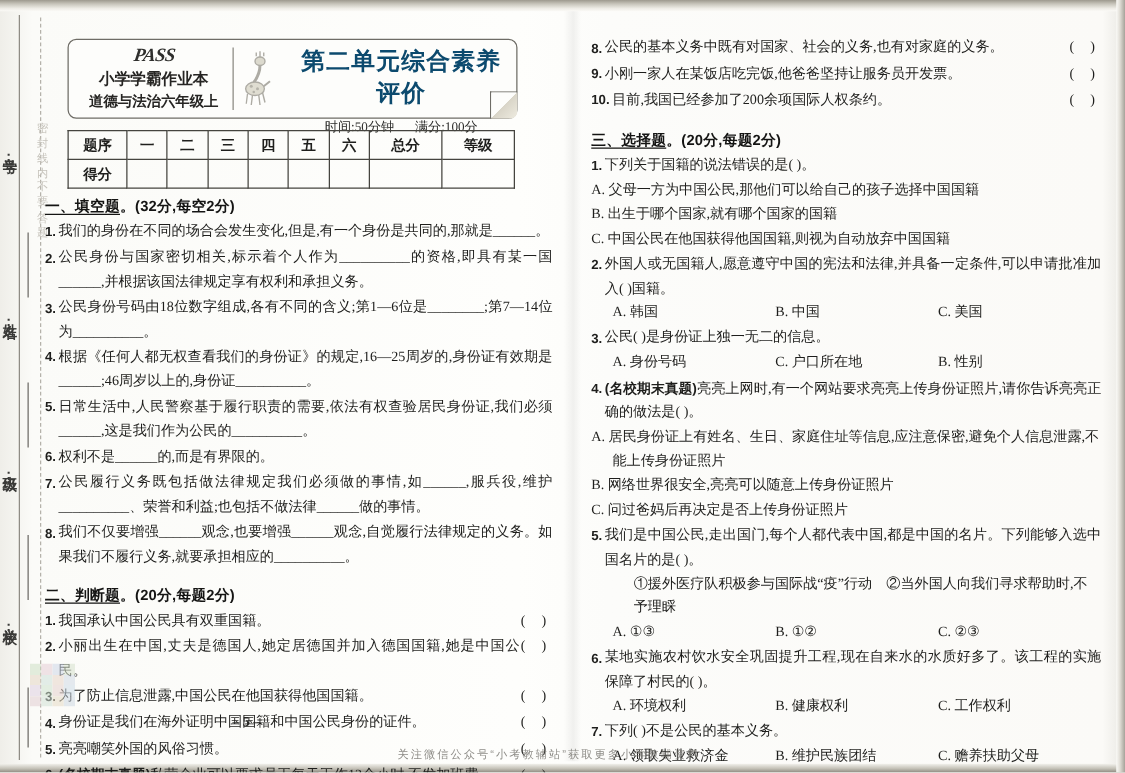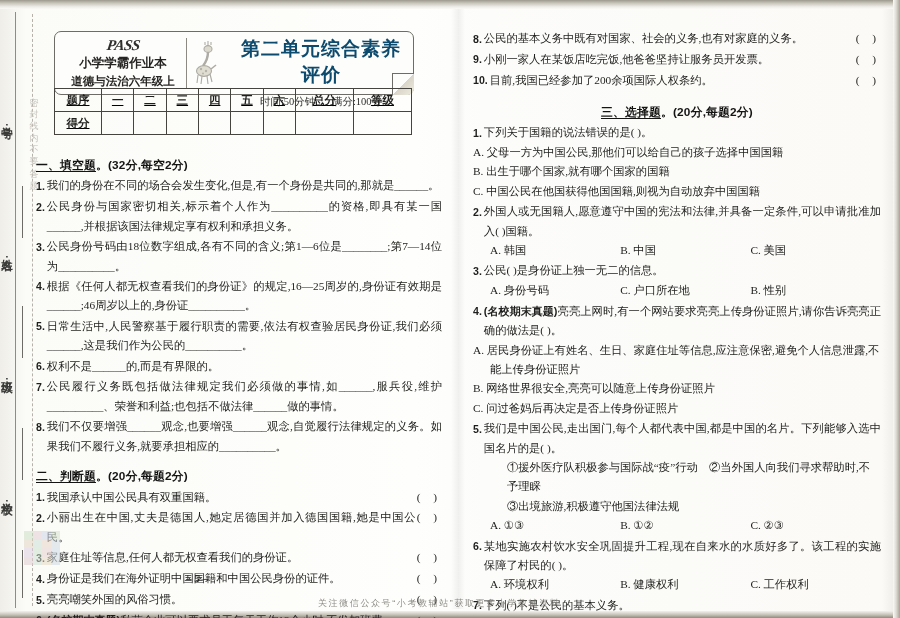--- a/index.html
+++ b/index.html
@@ -107,23 +107,22 @@
   #title-block{position:absolute;left:178px;top:4px;width:176px;text-align:center;}
   #exam-title{
     font-size:19px;font-weight:700;color:#0c4a6e;letter-spacing:1px;
     font-family:"Liberation Serif","DejaVu Serif",serif;
   }
   #exam-meta{margin-top:7px;font-size:10.5px;color:#2d2d2b;}
   #exam-meta span{margin:0 7px;}
 
   
   #score-table{
-    position:absolute;left:54px;top:88px;width:358px;
+    position:absolute;left:54px;top:104px;width:358px;
     border-collapse:collapse;
-    text-decoration:underline;
   }
   #score-table td{
     border:1.1px solid #45443f;
     height:20px;
     text-align:center;
     font-size:11.5px;
     color:#1f1f1d;
     font-family:"Liberation Sans","DejaVu Sans",serif;
   }
   #score-table td.hdr{font-weight:700;}
@@ -325,21 +324,21 @@
         <span class="txt">我国承认中国公民具有双重国籍。</span>
         <span class="paren">(    )</span>
       </div>
       <div class="q">
         <span class="num">2.</span>
         <span class="txt">小丽出生在中国,丈夫是德国人,她定居德国并加入德国国籍,她是中国公民。</span>
         <span class="paren" style="margin-left:1px;">(    )</span>
       </div>
       <div class="q">
         <span class="num">3.</span>
-        <span class="txt">家庭住址等信息,任何人都无权查看我们的身份证。</span>
+        <span class="txt">为了防止信息泄露,中国公民在他国获得他国国籍。</span>
         <span class="paren">(    )</span>
       </div>
       <div class="q">
         <span class="num">4.</span>
         <span class="txt">身份证是我们在海外证明中国国籍和中国公民身份的证件。</span>
         <span class="paren">(    )</span>
       </div>
       <div class="q">
         <span class="num">5.</span>
         <span class="txt">亮亮嘲笑外国的风俗习惯。</span>
@@ -387,21 +386,21 @@
         <span class="num">9.</span>
         <span class="txt">小刚一家人在某饭店吃完饭,他爸爸坚持让服务员开发票。</span>
         <span class="paren">(    )</span>
       </div>
       <div class="q">
         <span class="num">10.</span>
         <span class="txt">目前,我国已经参加了200余项国际人权条约。</span>
         <span class="paren">(    )</span>
       </div>
 
-      <div class="sec-head" style="margin-top:12px;text-align:center;"><span class="u">三、选择题</span><span>。(20分,每题2分)</span></div>
+      <div class="sec-head" style="margin-top:12px;"><span class="u">三、选择题</span><span>。(20分,每题2分)</span></div>
 
       <div class="q">
         <span class="num">1.</span>
         <span class="txt">下列关于国籍的说法错误的是(      )。</span>
       </div>
       <div class="opts">
         <span class="opt">A. 父母一方为中国公民,那他们可以给自己的孩子选择中国国籍</span>
         <span class="opt">B. 出生于哪个国家,就有哪个国家的国籍</span>
         <span class="opt">C. 中国公民在他国获得他国国籍,则视为自动放弃中国国籍</span>
       </div>
@@ -435,21 +434,20 @@
         <span class="opt">B. 网络世界很安全,亮亮可以随意上传身份证照片</span>
         <span class="opt">C. 问过爸妈后再决定是否上传身份证照片</span>
       </div>
 
       <div class="q">
         <span class="num">5.</span>
         <span class="txt">我们是中国公民,走出国门,每个人都代表中国,都是中国的名片。下列能够入选中国名片的是(      )。</span>
       </div>
       <div class="indent">
         <span class="opt">①援外医疗队积极参与国际战“疫”行动　②当外国人向我们寻求帮助时,不予理睬</span>
-        <span class="opt">③出境旅游,积极遵守他国法律法规</span>
       </div>
       <div class="opt-row">
         <span class="oc">A. ①③</span>
         <span class="oc">B. ①②</span>
         <span class="oc">C. ②③</span>
       </div>
 
       <div class="q">
         <span class="num">6.</span>
         <span class="txt">某地实施农村饮水安全巩固提升工程,现在自来水的水质好多了。该工程的实施保障了村民的(      )。</span>

